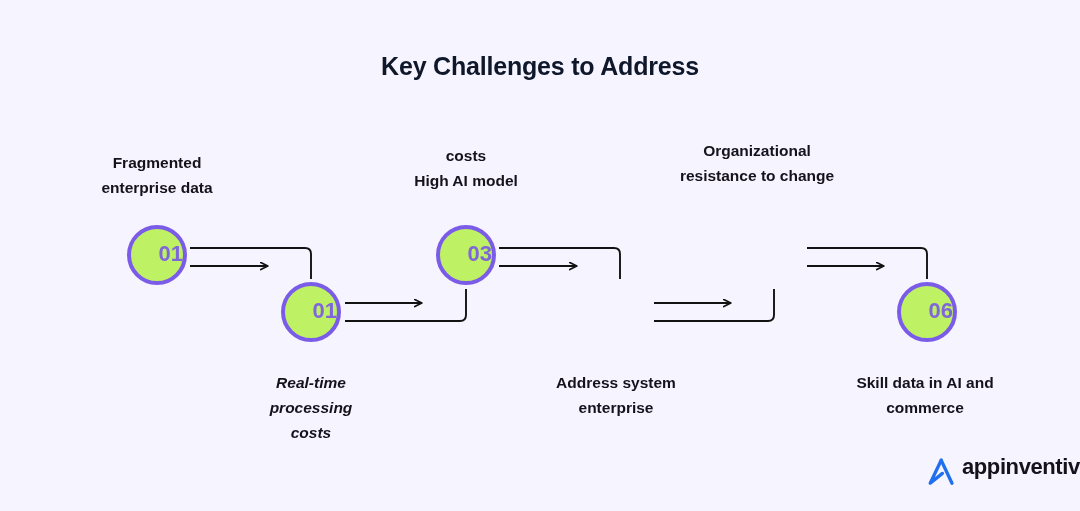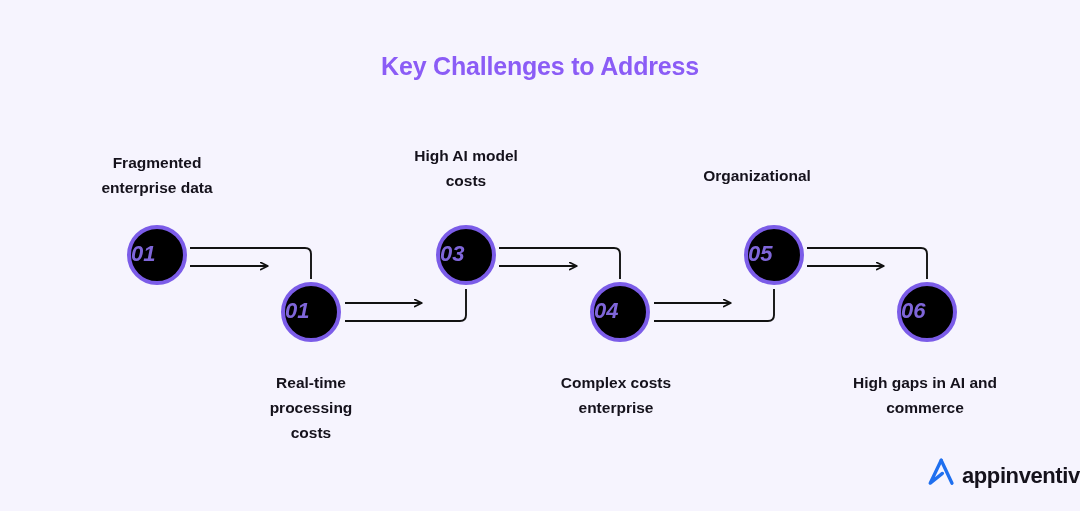--- a/index.html
+++ b/index.html
@@ -22,48 +22,47 @@
 
   
   #page-title {
     position: absolute;
     top: 52px;
     left: 0;
     width: 1080px;
     text-align: center;
     font-size: 25px;
     font-weight: bold;
-    color: #8b5cf6;
+    color: #0f172a;
     letter-spacing: -0.2px;
   }
 
   
   #connector-layer {
     position: absolute;
     top: 0;
     left: 0;
     width: 1080px;
     height: 511px;
     pointer-events: none;
   }
 
   
   .node-circle {
     position: absolute;
     width: 52px;
     height: 52px;
     border-radius: 50%;
     border: 4px solid #7B5CE8;
-    background: #000000;
+    background: #bef264;
     box-sizing: content-box;
     display: flex;
     align-items: center;
-    justify-content: flex-start;
+    justify-content: flex-end;
     z-index: 3;
-    font-style: italic;
   }
   .node-num {
     font-size: 22px;
     font-weight: bold;
     color: #7F66D9;
     letter-spacing: 0px;
     line-height: 1;
     transform: translateY(-1px);
   }
 
@@ -79,21 +78,21 @@
   }
   .step-label.above { transform: translate(-50%, -100%); }
   .step-label.below { transform: translate(-50%, 0); }
 
   
   #brand-logo {
     position: absolute;
     left: 925px;
     top: 456px;
     display: flex;
-    align-items: flex-end;
+    align-items: flex-start;
     gap: 6px;
   }
   #brand-mark { display: block; }
   #brand-word {
     font-size: 22px;
     font-weight: bold;
     color: #15121C;
     letter-spacing: -0.4px;
     line-height: 1;
   }
@@ -135,54 +134,49 @@
     <div>Fragmented</div>
     <div>enterprise data</div>
   </div>
   <div class="node-circle" style="left:127px; top:225px;">
     <span class="node-num">01</span>
   </div>
 
   <div class="node-circle" style="left:281px; top:282px;">
     <span class="node-num">01</span>
   </div>
-  <div class="step-label below" style="left:311px; top:370px; width:200px;">
+  <div class="step-label below" style="left:311px; top:370px; width:200px;font-style:italic;">
     <div>Real-time</div>
     <div>processing</div>
     <div>costs</div>
   </div>
 
   <div class="step-label above" style="left:466px; top:193px; width:220px;">
+    <div>costs</div>
     <div>High AI model</div>
-    <div>costs</div>
   </div>
   <div class="node-circle" style="left:436px; top:225px;">
     <span class="node-num">03</span>
   </div>
 
-  <div class="node-circle" style="left:590px; top:282px;">
-    <span class="node-num">04</span>
-  </div>
   <div class="step-label below" style="left:616px; top:370px; width:260px;">
-    <div>Complex costs</div>
+    <div>Address system</div>
     <div>enterprise</div>
   </div>
 
   <div class="step-label above" style="left:757px; top:188px; width:300px;">
     <div>Organizational</div>
-  </div>
-  <div class="node-circle" style="left:744px; top:225px;">
-    <span class="node-num">05</span>
+    <div>resistance to change</div>
   </div>
 
   <div class="node-circle" style="left:897px; top:282px;">
     <span class="node-num">06</span>
   </div>
   <div class="step-label below" style="left:925px; top:370px; width:300px;">
-    <div>High gaps in AI and</div>
+    <div>Skill data in AI and</div>
     <div>commerce</div>
   </div>
 
   <div id="brand-logo">
     <svg id="brand-mark" width="31" height="31" viewBox="0 0 31 31">
       <path d="M16.2,4.2 L27.0,27.2" fill="none" stroke="#1F6FEF" stroke-width="3.3" stroke-linecap="round"></path>
       <path d="M16.2,4.2 L5.2,27.2 L17.4,17.4" fill="none" stroke="#1F6FEF" stroke-width="3.3" stroke-linecap="round" stroke-linejoin="round"></path>
     </svg>
     <span id="brand-word">appinventiv</span>
   </div>

